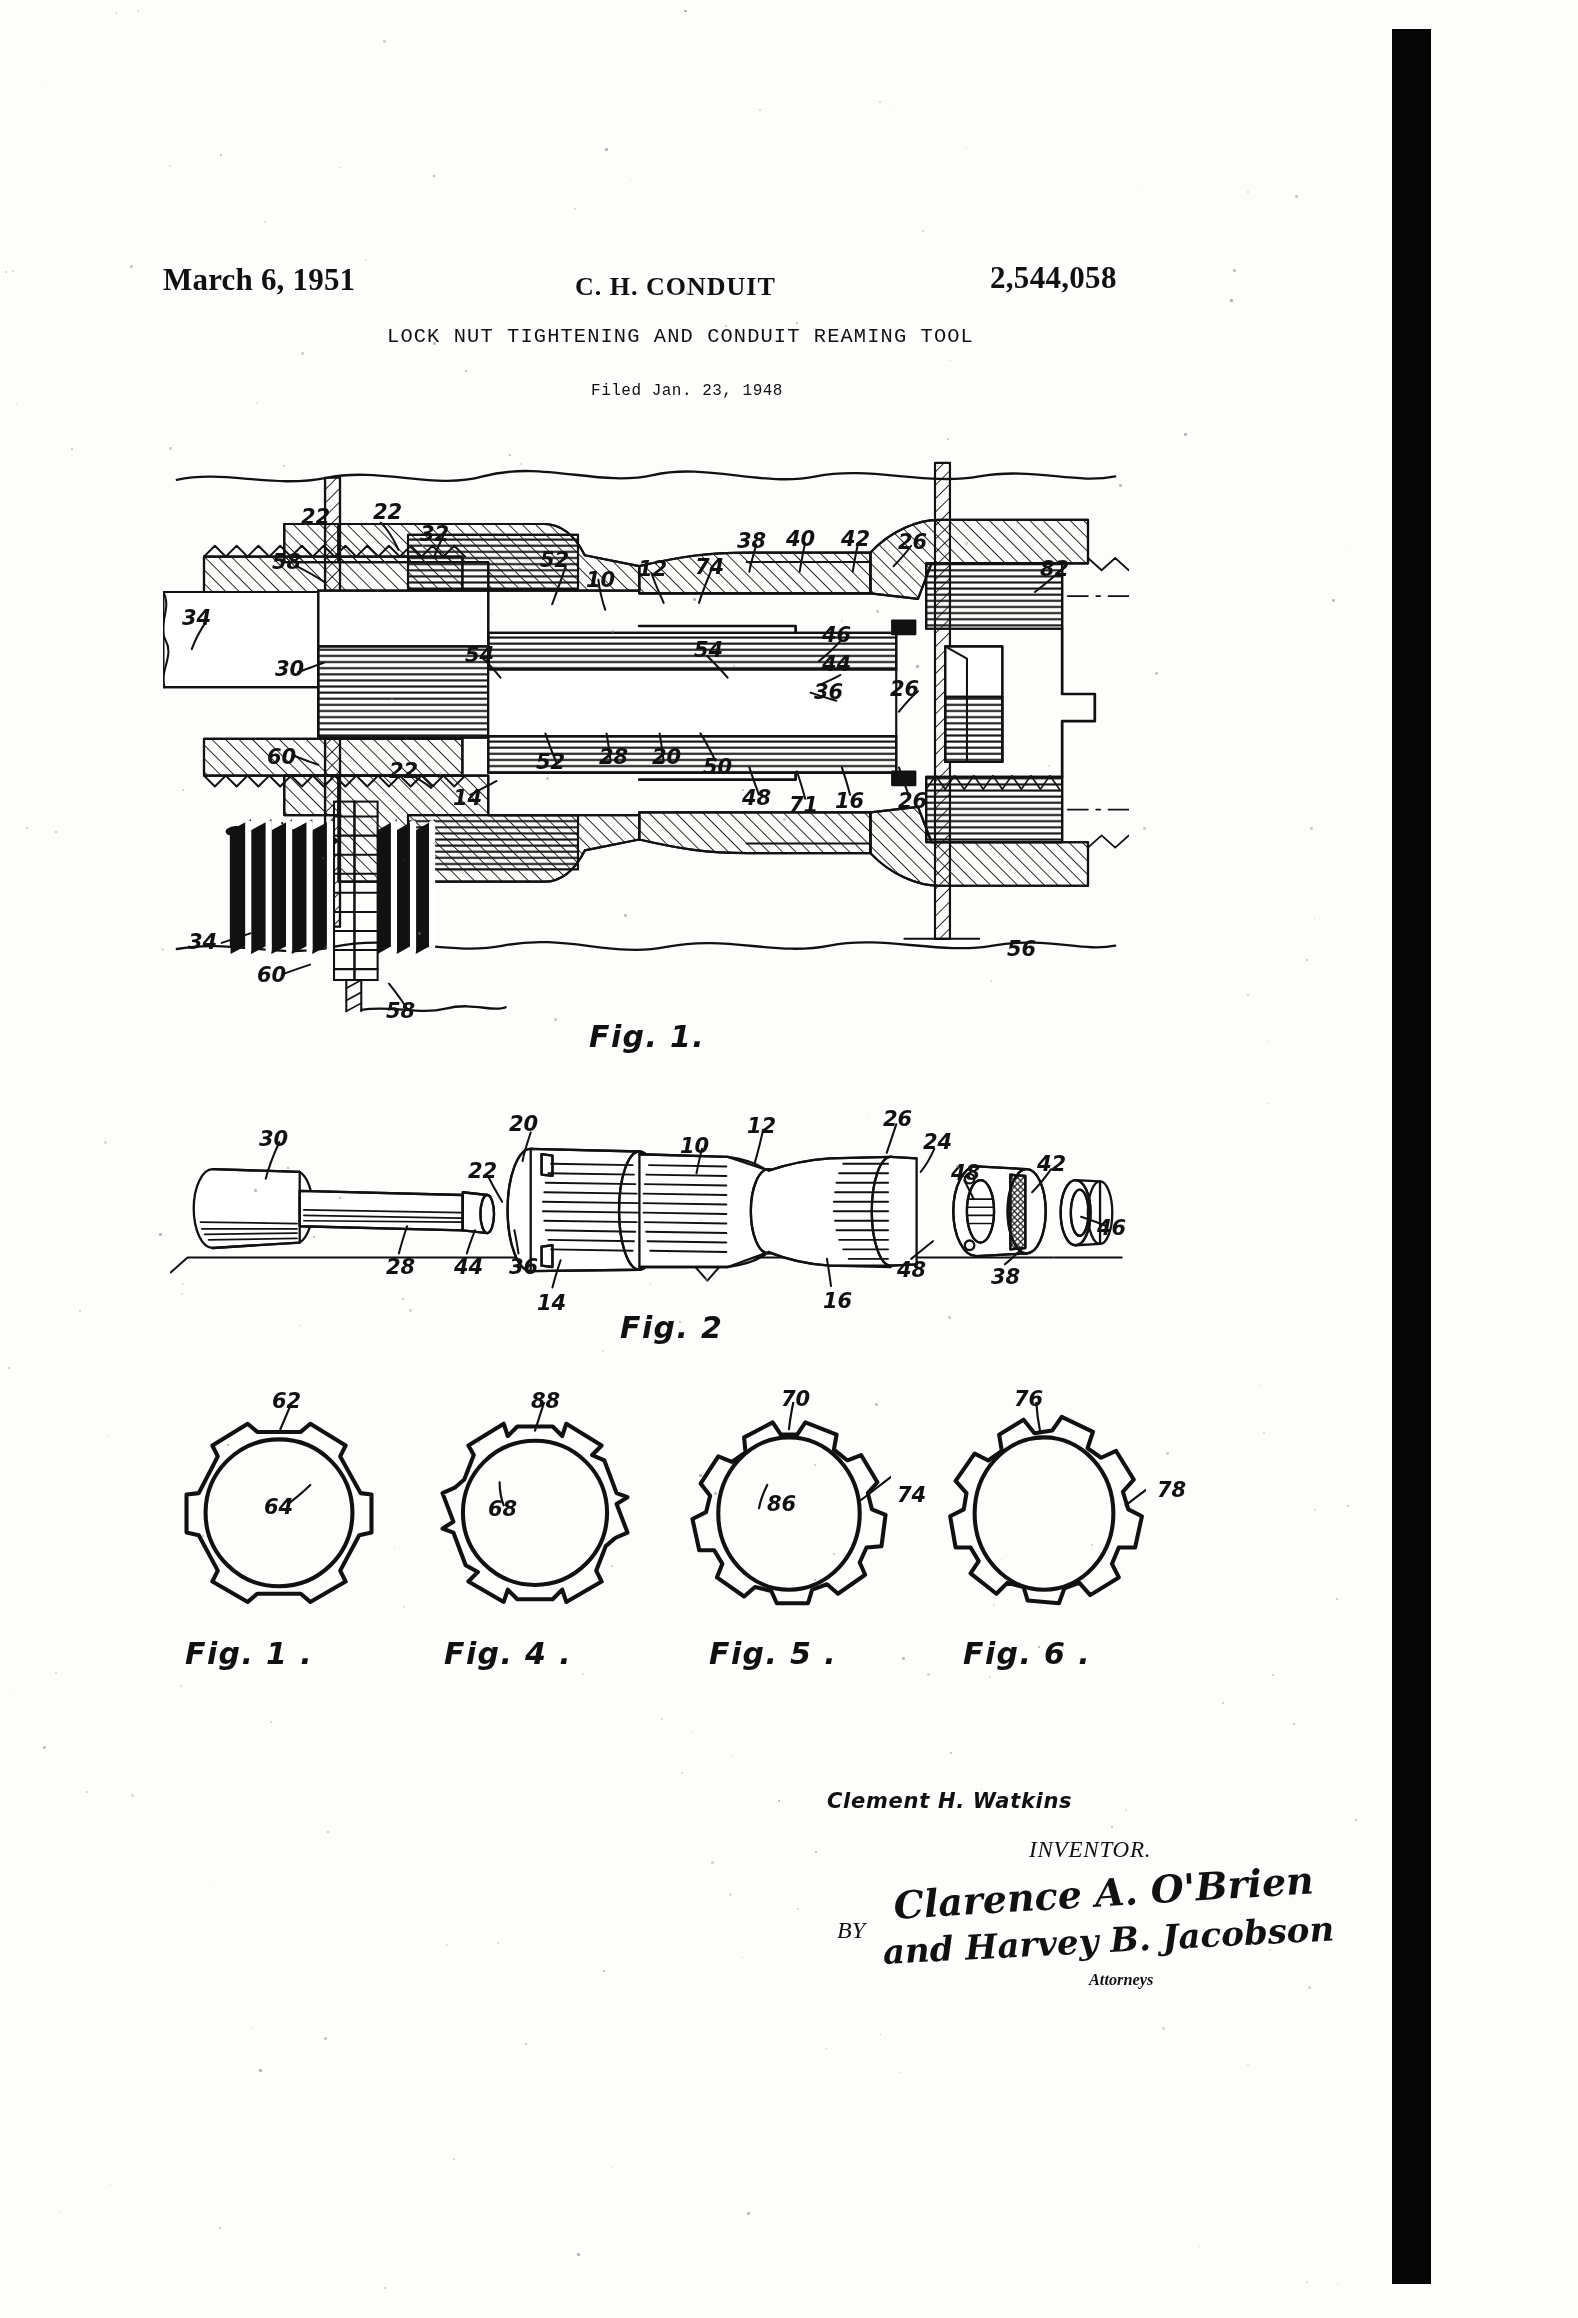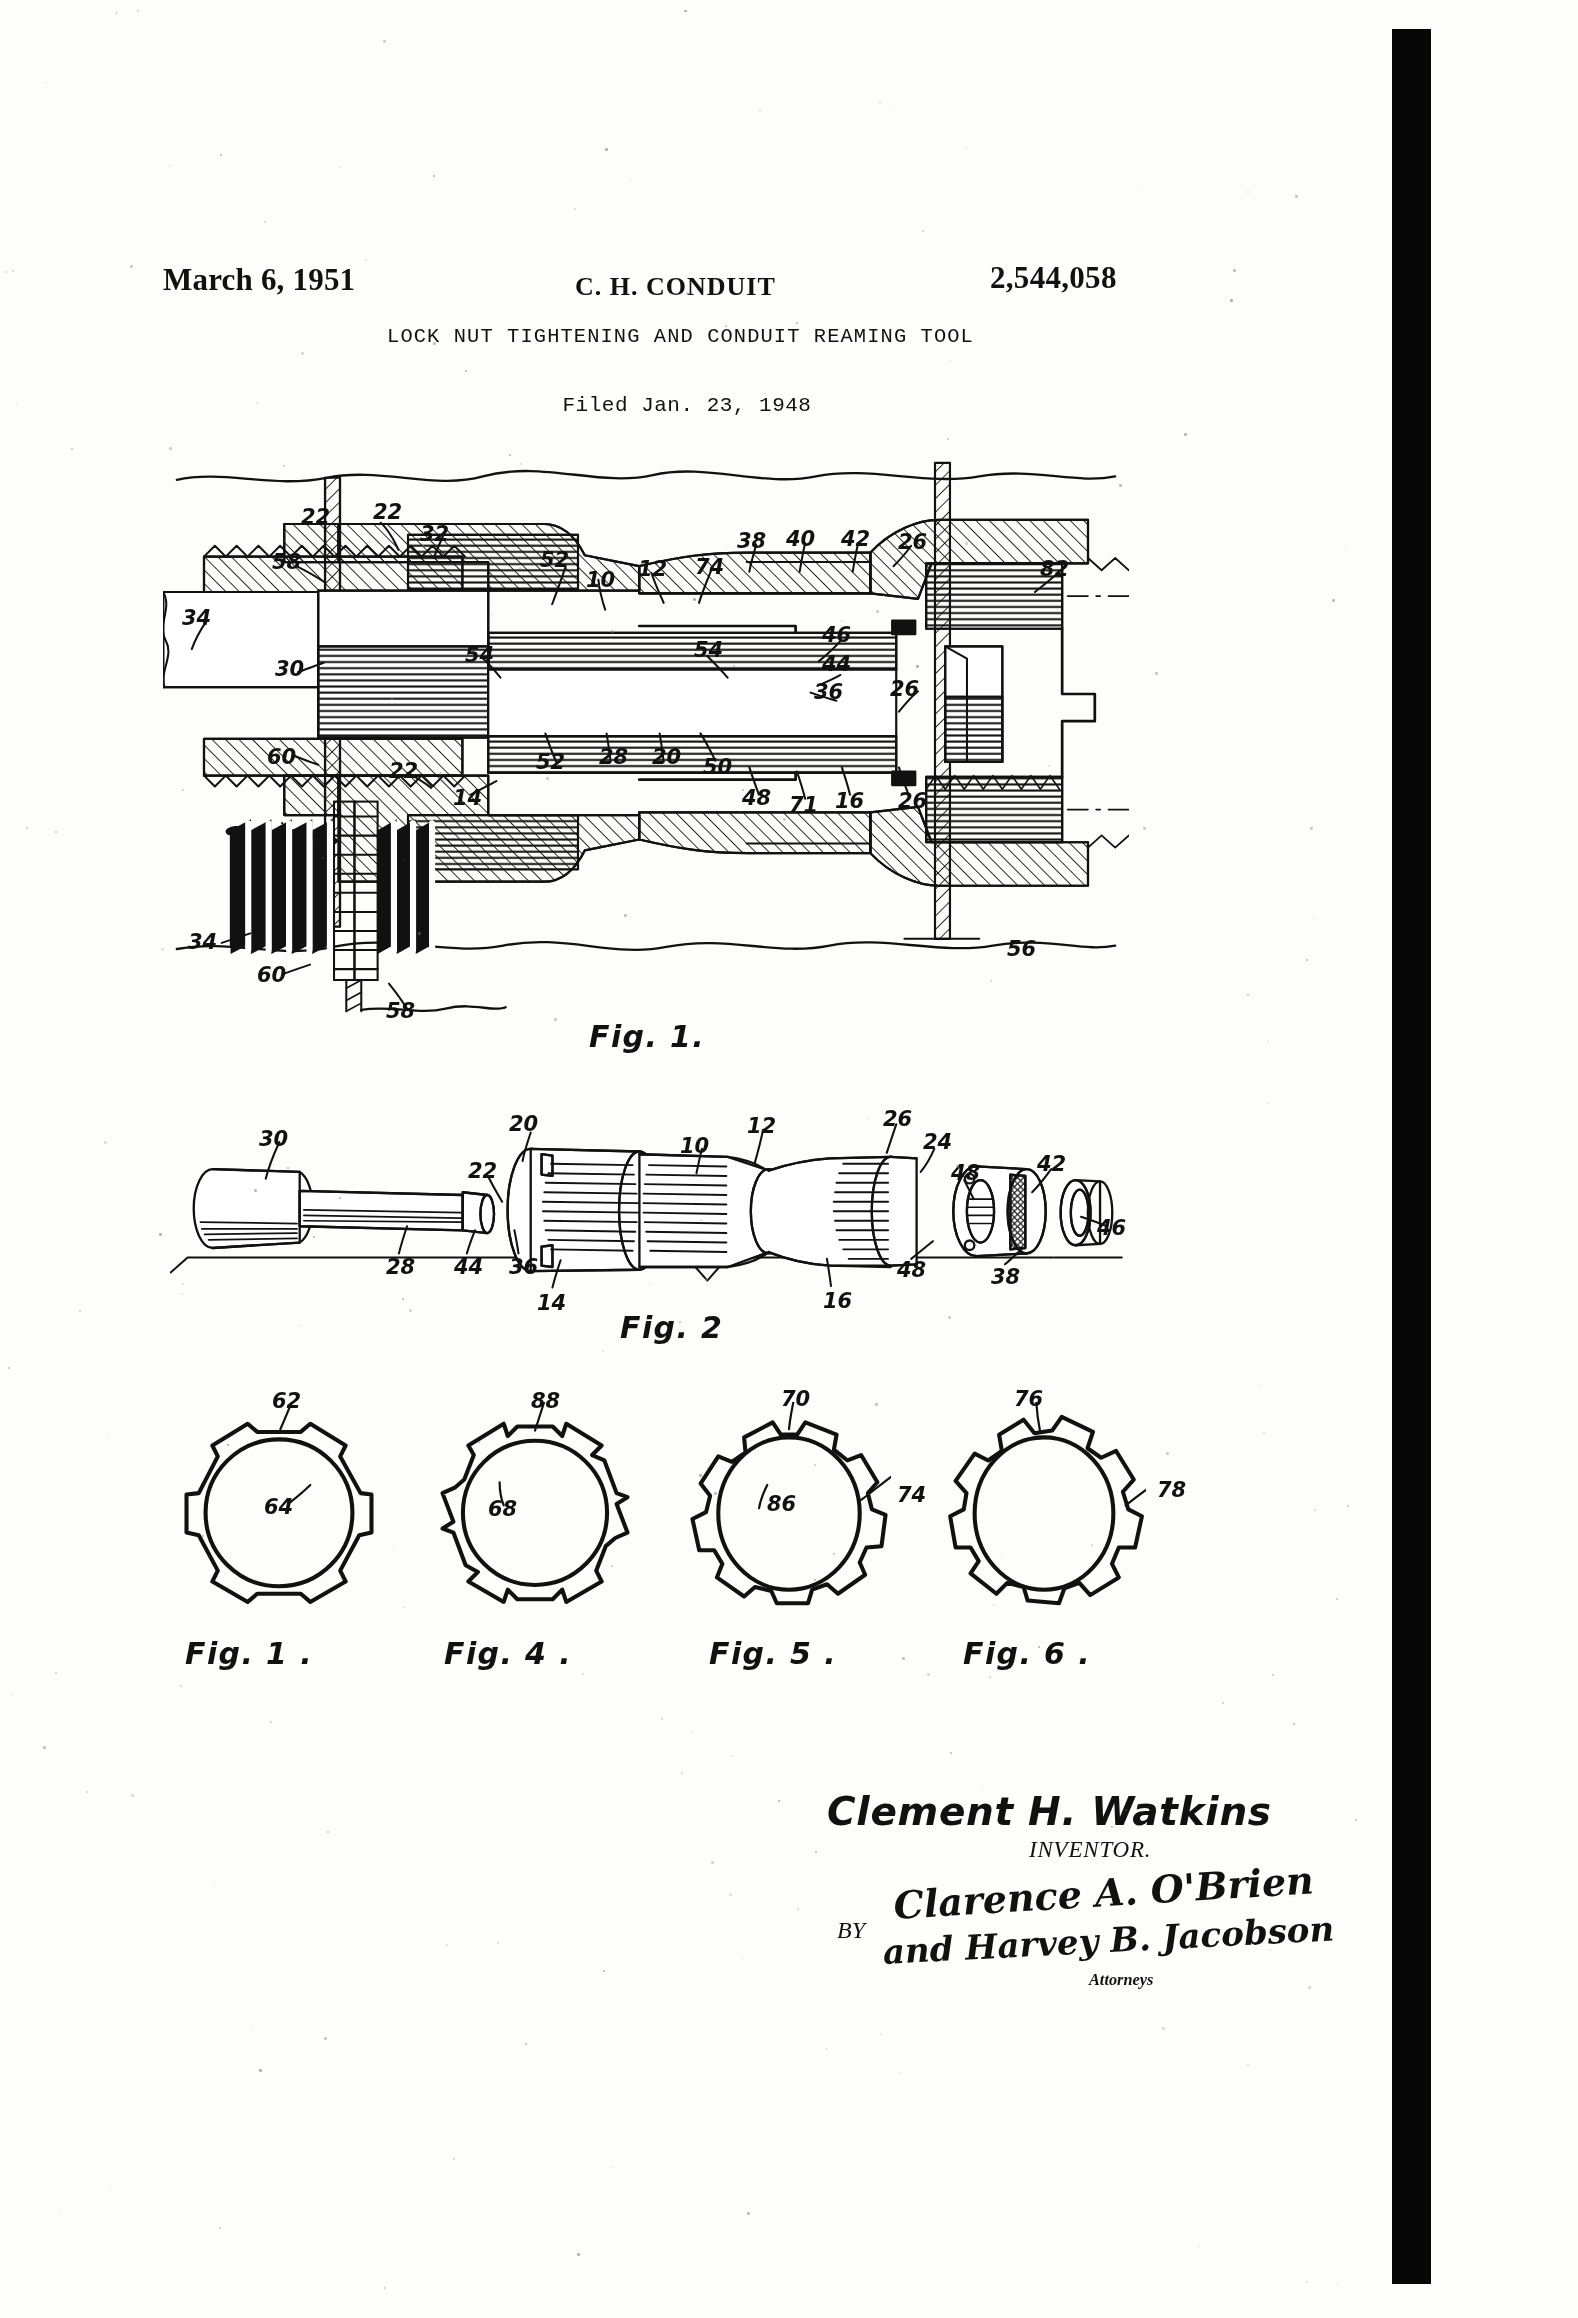--- a/index.html
+++ b/index.html
@@ -45,24 +45,24 @@
     font-family: "Liberation Serif", serif;
     font-weight: bold; font-size: 31px; letter-spacing: 0.3px;
   }
   #hdr-title {
     position: absolute; left: 0; top: 325px; width: 1361px;
     text-align: center;
     font-family: "Liberation Mono", monospace;
     font-size: 20.4px; letter-spacing: 1.1px;
   }
   #hdr-filed {
-    position: absolute; left: 0; top: 394px; width: 1374px;
+    position: absolute; left: 0; top: 382px; width: 1374px;
     text-align: center;
     font-family: "Liberation Mono", monospace;
-    font-size: 21px; letter-spacing: 0.5px;
+    font-size: 16px; letter-spacing: 0.5px;
   }
 
   
   .fig-svg { position: absolute; }
   .fig-caption {
     position: absolute;
     font-family: "DejaVu Sans", sans-serif;
     font-style: italic; font-weight: bold;
     font-size: 30px; letter-spacing: 1.4px;
     white-space: nowrap;
@@ -76,21 +76,21 @@
     font-size: 21px;
     line-height: 1;
     white-space: nowrap;
   }
 
   
   #sig-name {
     position: absolute; left: 827px; top: 1789px;
     font-family: "DejaVu Sans", sans-serif;
     font-style: italic; font-weight: bold;
-    font-size: 39px; letter-spacing: 0.7px;
+    font-size: 21px; letter-spacing: 0.7px;
   }
   #sig-inventor {
     position: absolute; left: 1029px; top: 1837px;
     font-family: "Liberation Serif", serif;
     font-style: italic; font-size: 23px; letter-spacing: 0.8px;
   }
   #sig-by {
     position: absolute; left: 837px; top: 1917px;
     font-family: "Liberation Serif", serif;
     font-style: italic; font-size: 24px;

